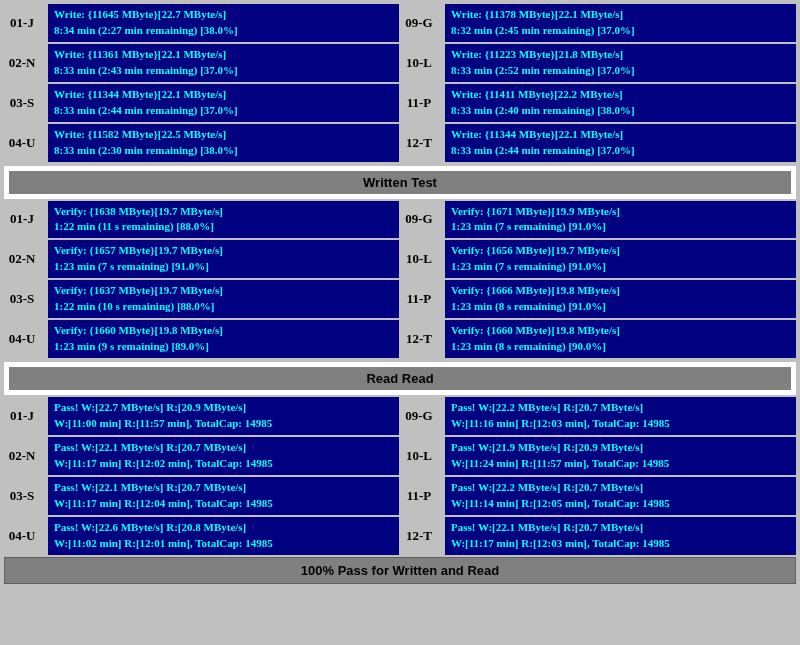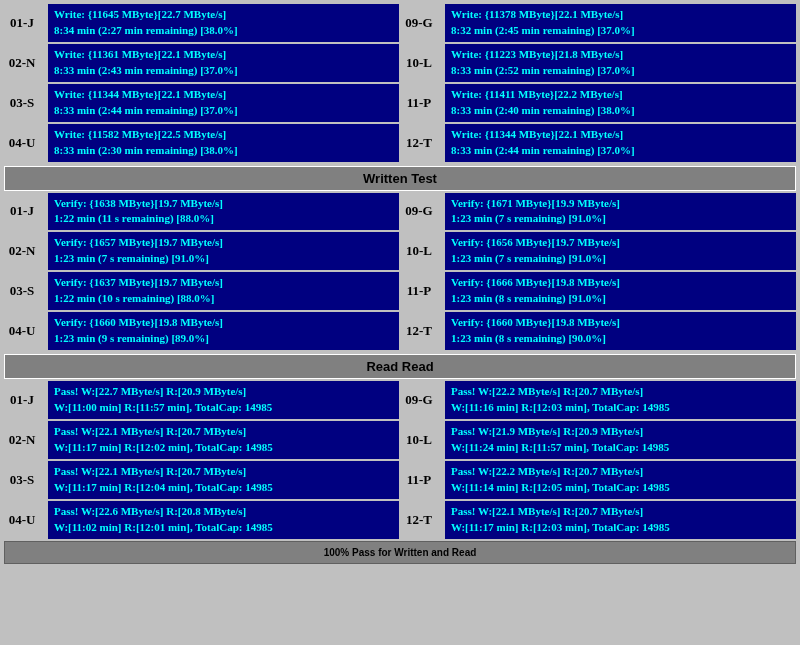--- a/index.html
+++ b/index.html
@@ -40,28 +40,28 @@
       line-height: 1.45;
     }
     .section-header {
       text-align: center;
       background: #808080;
       color: #000000;
       padding: 4px 8px;
       font-size: 13px;
       font-weight: bold;
       margin: 4px 0 2px 0;
-      border: 1px solid #ffffff;
+      border: 5px solid #ffffff;
     }
     .footer-bar {
       background: #808080;
       color: #000000;
       text-align: center;
       padding: 5px;
-      font-size: 10px;
+      font-size: 13px;
       font-weight: bold;
       margin-top: 0;
       border: 1px solid #606060;
     }
     .row-pair {
       display: grid;
       grid-template-columns: 1fr 1fr;
       gap: 2px;
       margin-bottom: 2px;
     }

